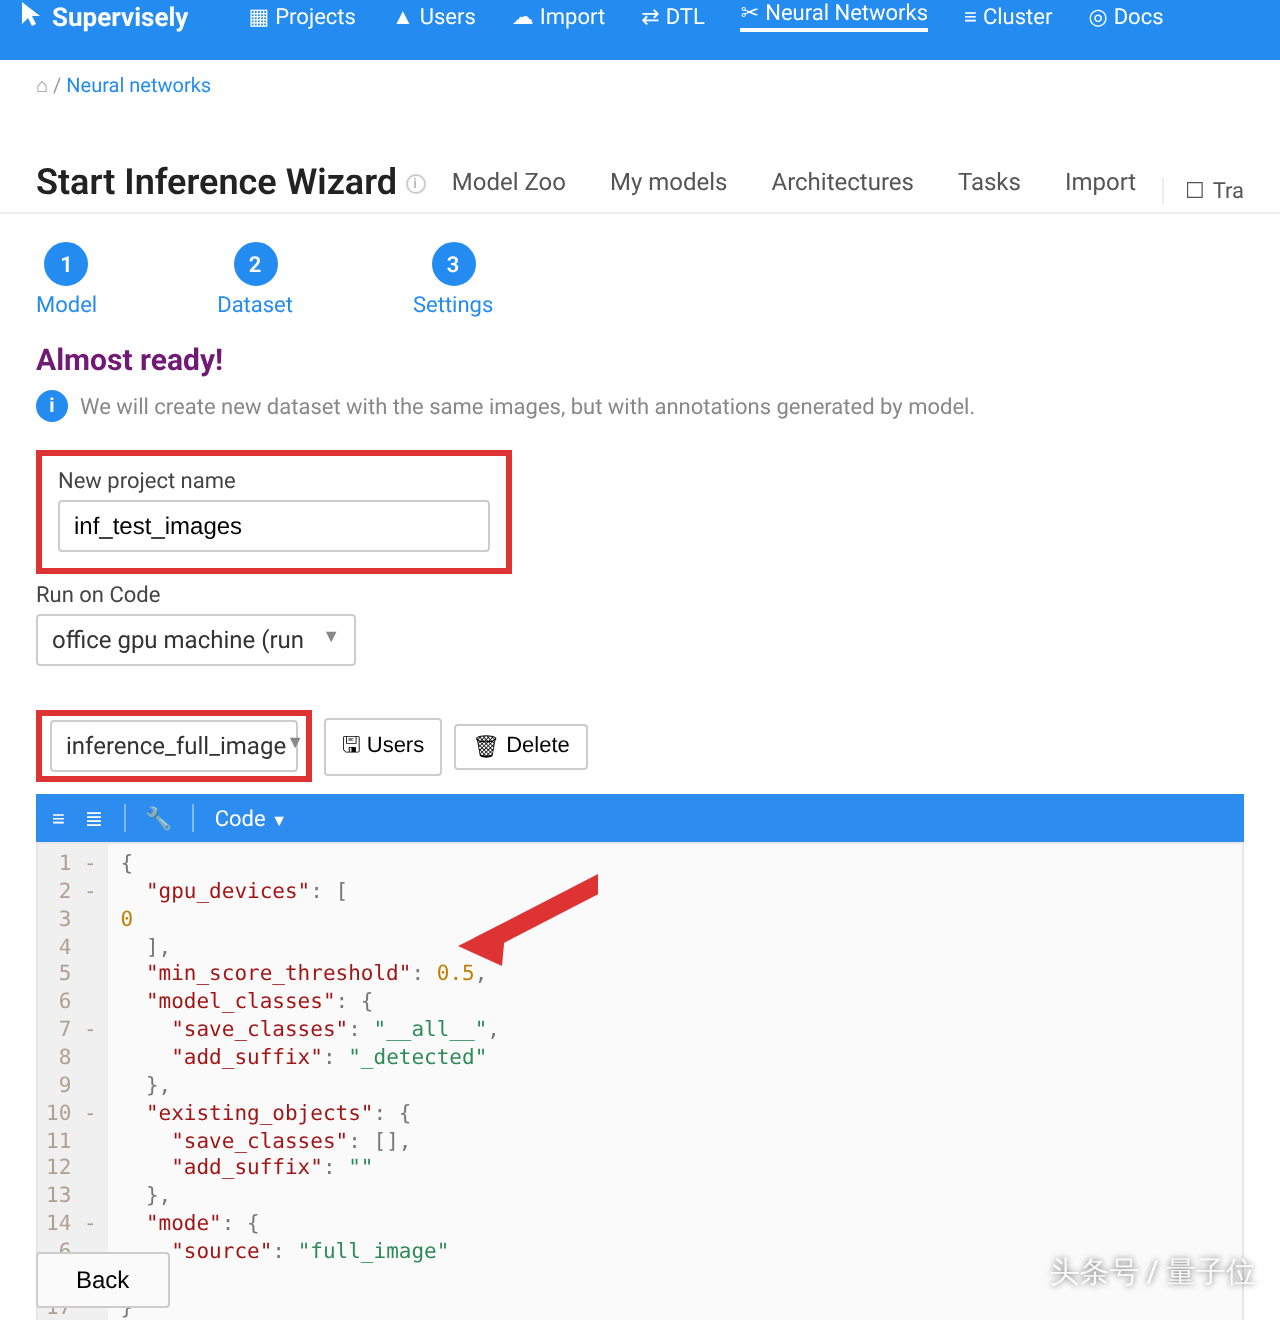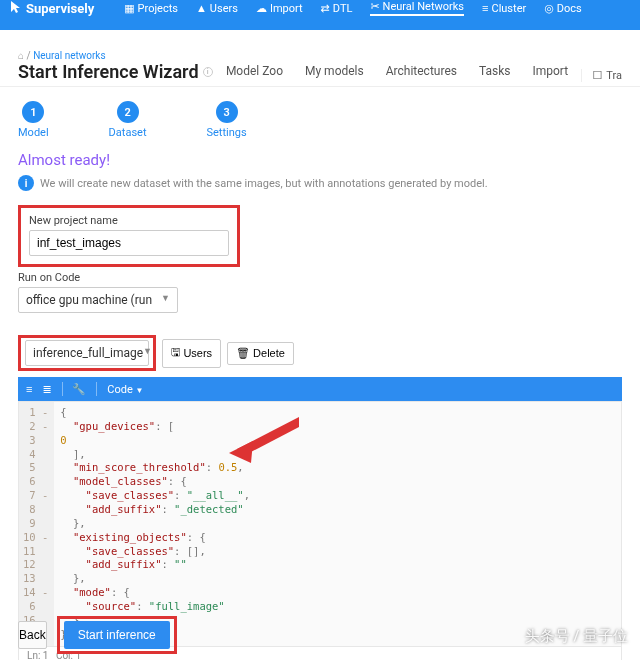--- a/index.html
+++ b/index.html
@@ -7,42 +7,42 @@
 
   
   .navbar { background: #248cf1; color: #fff; height: 30px; display: flex; align-items: flex-start; padding: 0 10px; font-size: 11px; }
   .brand { font-weight: 700; font-size: 13px; margin-right: 30px; display: flex; align-items: center; gap: 4px; }
   .brand .cursor { display:inline-block; }
   .nav-links { display: flex; gap: 18px; align-items: center; }
   .nav-link { display: flex; align-items: center; gap: 3px; cursor: pointer; }
   .nav-link.active { border-bottom: 2px solid #fff; padding-bottom: 1px; }
 
   
-  .subheader { padding: 20px 18px 4px 18px; display: flex; justify-content: space-between; align-items: flex-end; border-bottom: 1px solid #eee; }
+  .subheader { padding: 8px 18px 4px 18px; display: flex; justify-content: space-between; align-items: flex-end; border-bottom: 1px solid #eee; }
   .breadcrumb { font-size: 10px; color: #999; }
   .breadcrumb a { color: #248cf1; text-decoration: none; }
-  .page-title { font-size: 18px; font-weight: 600; color: #222; display:flex; align-items:center; gap:4px;}
+  .page-title { font-size: 18px; font-weight: 600; color: #222; display:flex; align-items:center; gap:4px;margin-top:32px;}
   .page-title .info-dot { width:10px;height:10px;border:1px solid #ccc;border-radius:50%;display:inline-flex;align-items:center;justify-content:center;font-size:7px;color:#bbb;}
   .tabs { display: flex; gap: 22px; font-size: 12px; color: #555; text-align: center; }
   .tab { cursor: pointer; padding-bottom: 4px; }
   .topright { font-size:11px; color:#555; display:flex; align-items:center; gap:4px; border-left:1px solid #eee; padding-left:10px;}
 
   
   .stepper { display: flex; gap: 60px; padding: 14px 18px 8px 18px; }
   .step { display: flex; flex-direction: column; align-items: center; font-size: 11px; color: #248cf1; }
   .step .circle { width: 22px; height: 22px; border: 2px solid #248cf1; border-radius: 50%; display: flex; align-items: center; justify-content: center; font-weight: 600; color: #fff; background: #248cf1; margin-bottom: 3px; }
   .step .label { }
 
   .content { padding: 4px 18px 8px 18px; }
-  .section-title { font-size: 15px; font-weight: 400; margin-bottom: 6px; color:#8b5cf6; }
+  .section-title { font-size: 15px; font-weight: 700; margin-bottom: 6px; color:#701a75; }
   .helper { display: flex; align-items: center; gap: 6px; font-size: 11px; color: #888; margin-bottom: 14px; }
   .helper .i { width:16px;height:16px;border-radius:50%;background:#248cf1;color:#fff;display:flex;align-items:center;justify-content:center;font-weight:700;font-size:10px;}
 
   .field-label { font-size: 11px; color: #444; margin-bottom: 3px; }
-  .text-input { width: 200px; padding: 5px 7px; border: 1px solid #ccc; border-radius: 2px; font-size: 12px; }
+  .text-input { width: 216px; padding: 5px 7px; border: 1px solid #ccc; border-radius: 2px; font-size: 12px; }
   .select { width: 160px; padding: 5px 7px; border: 1px solid #ccc; border-radius: 2px; font-size: 12px; background:#fff; position:relative; display:inline-flex; justify-content:space-between;}
   .select .caret { font-size:9px; color:#888;}
   .hl-box { border: 3px solid #d33; padding: 6px 8px 8px 8px; display: inline-block; }
   .hl-box.tight { padding: 2px 4px; }
 
   .config-bar { display:flex; align-items:center; gap:6px; padding: 4px 0 6px 0;}
   .btn { border:1px solid #ccc; background:#fff; padding:4px 8px; font-size:11px; border-radius:2px; cursor:pointer; display:inline-flex; align-items:center; gap:3px;}
   .config-bar .select { width: 124px; }
 
   
@@ -54,21 +54,21 @@
   .gutter .ln { white-space:pre; }
   .code { padding:4px 6px; white-space:pre; line-height:1.32; color:#777;}
   .k { color:#a31515;} 
   .s { color:#2e8b57;} 
   .n { color:#c08000;} 
   .status-line { border:1px solid #e7e7e7; border-top:none; font-size:10px; color:#888; padding:3px 8px;}
 
   .arrow-svg { position:absolute; left:210px; top:15px; pointer-events:none; }
 
   .footer { position:absolute; bottom:6px; left:18px; display:flex; gap:10px; align-items:center;}
-  .btn-back { border:1px solid #ccc; background:#fafafa; padding:6px 0; font-size:12px; border-radius:2px; cursor:pointer;}
+  .btn-back { border:1px solid #ccc; background:#fafafa; padding:6px 19px; font-size:12px; border-radius:2px; cursor:pointer;}
   .btn-primary { border:none; background:#2d8cf0; color:#fff; padding:7px 14px; font-size:12px; border-radius:2px; cursor:pointer; }
 
   .watermark { position:absolute; right:12px; bottom:14px; color:rgba(255,255,255,.9); font-size:15px; font-weight:500; text-shadow:0 0 3px rgba(0,0,0,.6);}
 </style>
 </head>
 <body>
 
 <div class="navbar">
   <div class="brand">
     <span class="cursor">
@@ -202,18 +202,15 @@
   <div class="status-line">
     <span>Ln:</span> <span>1</span>&nbsp;&nbsp;
     <span>Col:</span> <span>1</span>
   </div>
 
   
 </div>
 
 <div class="footer">
   <button class="btn-back">Back</button>
-  <span class="hl-box tight">
-    <button class="btn-primary">Start inference</button>
-  </span>
 </div>
 
 <div class="watermark">头条号 / 量子位</div>
 
 </body></html>

